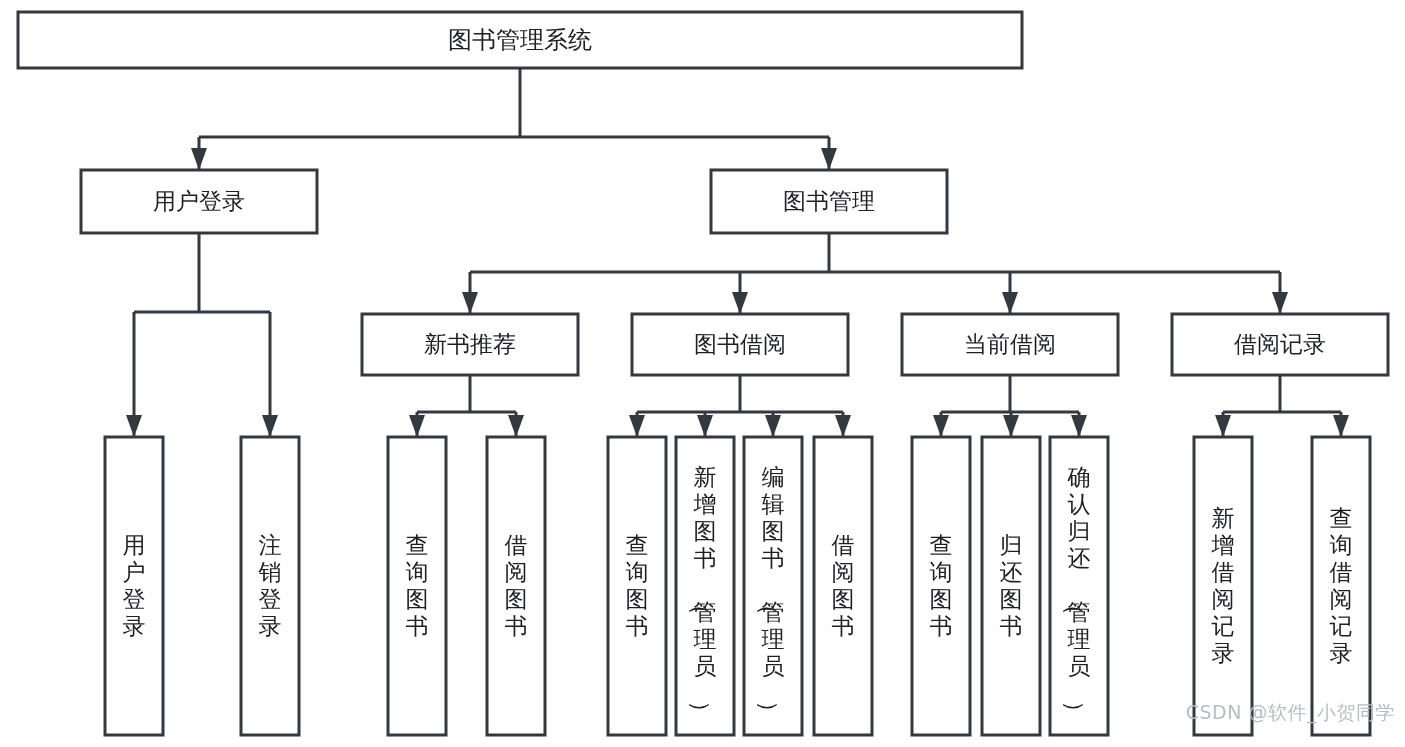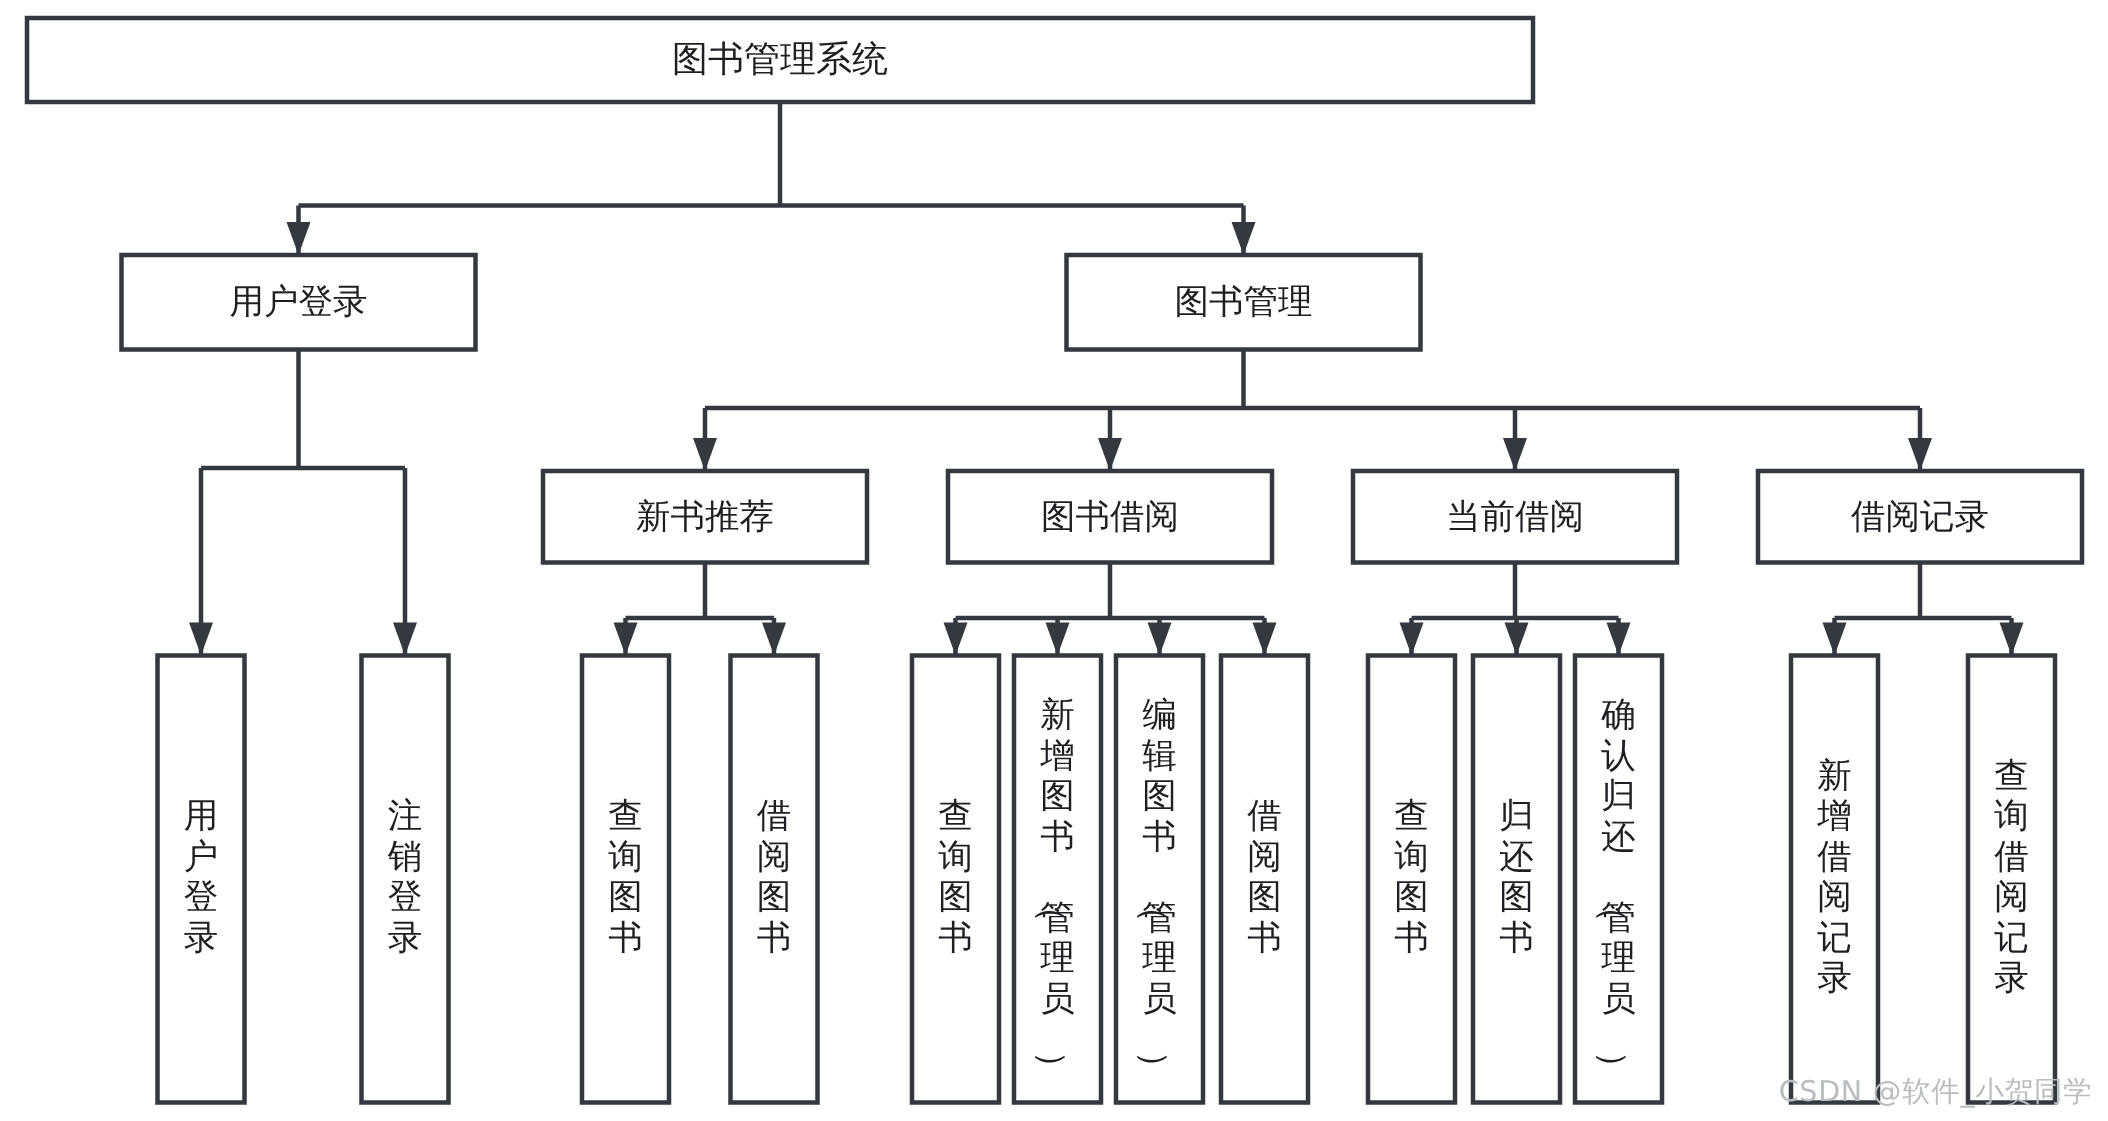--- a/index.html
+++ b/index.html
@@ -45,21 +45,21 @@
     stroke-width: 3;
     fill: none;
   }
   .arrow-head {
     fill: #33393f;
     stroke: none;
   }
   .watermark {
     position: absolute;
     right: 10px;
-    bottom: 6px;
+    bottom: 21px;
     font-family: "DejaVu Sans", "Liberation Sans", sans-serif;
     font-size: 19px;
     color: #b9bcc0;
     white-space: nowrap;
     letter-spacing: 0.5px;
     pointer-events: none;
   }
 </style>
 </head>
 <body>

